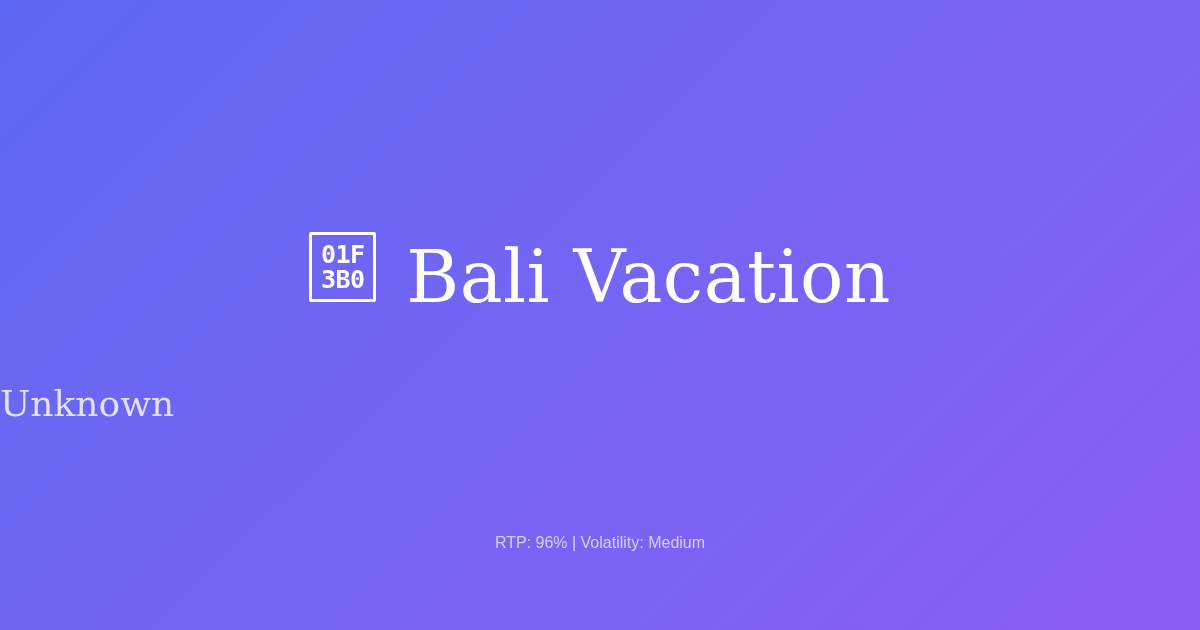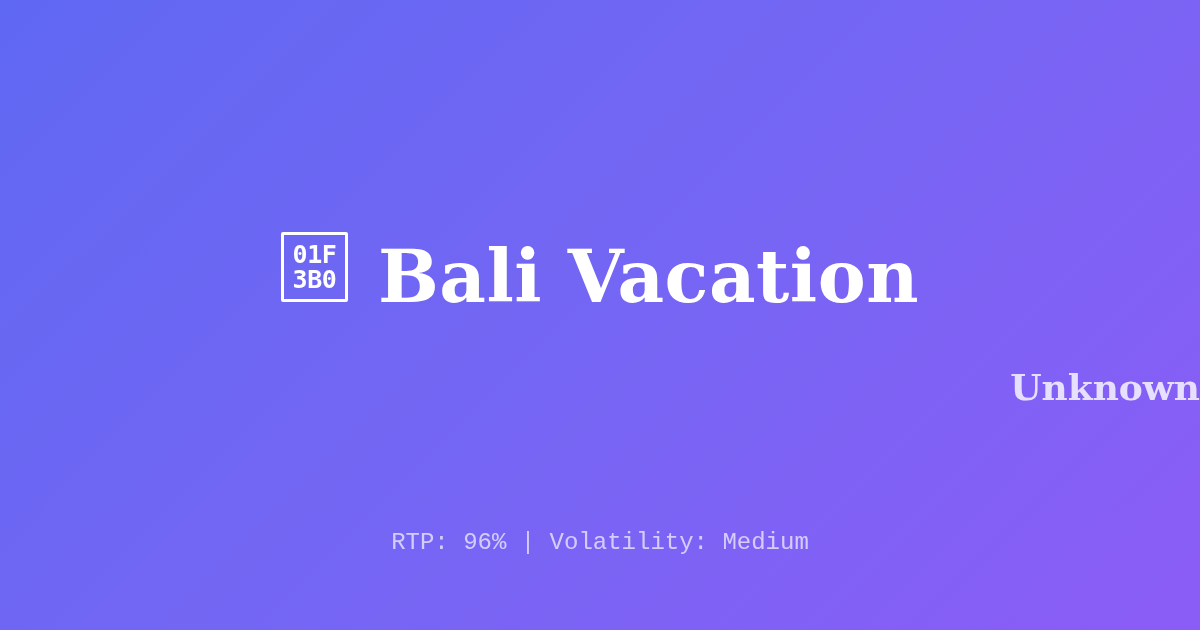--- a/index.html
+++ b/index.html
@@ -37,21 +37,21 @@
     height: 86px;
     display: flex;
     align-items: baseline;
     justify-content: center;
     white-space: nowrap;
   }
 
   .title-text {
     font-family: "DejaVu Serif", "Liberation Serif", serif;
     font-size: 72px;
-    font-weight: 700;
+    font-weight: 400;
     line-height: 86px;
     color: #ffffff;
     letter-spacing: 0.5px;
   }
 
   
   .tofu {
     display: inline-block;
     position: relative;
     box-sizing: border-box;
@@ -85,38 +85,38 @@
     line-height: 25px;
     color: #ffffff;
     letter-spacing: -0.5px;
   }
 
   
   .subtitle {
     position: absolute;
     left: 0;
     right: 0;
-    top: 365px;
-    text-align: right;
+    top: 382px;
+    text-align: left;
     font-family: "DejaVu Serif", "Liberation Serif", serif;
     font-size: 36px;
-    font-weight: 700;
+    font-weight: 400;
     line-height: 44px;
     color: rgba(255, 255, 255, 0.80);
   }
 
   
   .footer-meta {
     position: absolute;
     left: 0;
     right: 0;
     top: 528px;
     text-align: center;
-    font-family: Liberation Mono, monospace;
-    font-size: 24px;
+    font-family: Liberation Sans, sans-serif;
+    font-size: 16px;
     font-weight: 400;
     line-height: 30px;
     color: rgba(255, 255, 255, 0.68);
   }
 </style>
 </head>
 <body>
 
 <div class="card">
 

